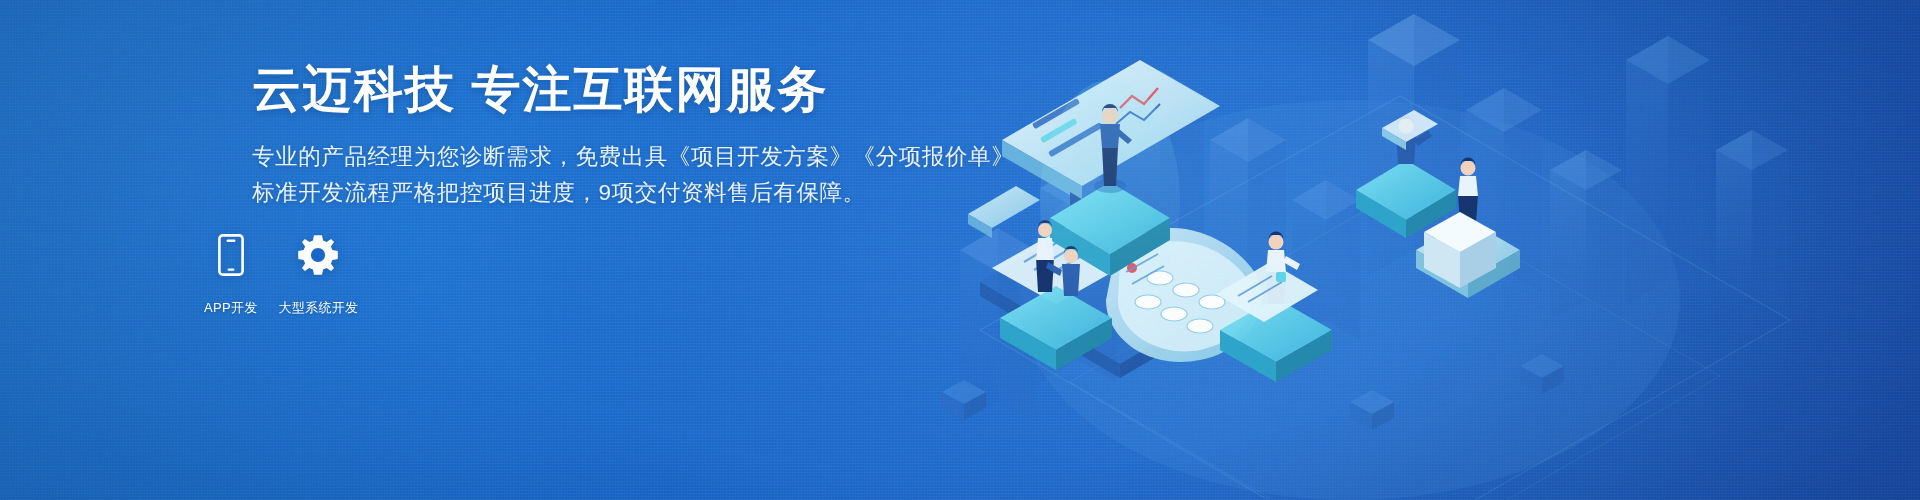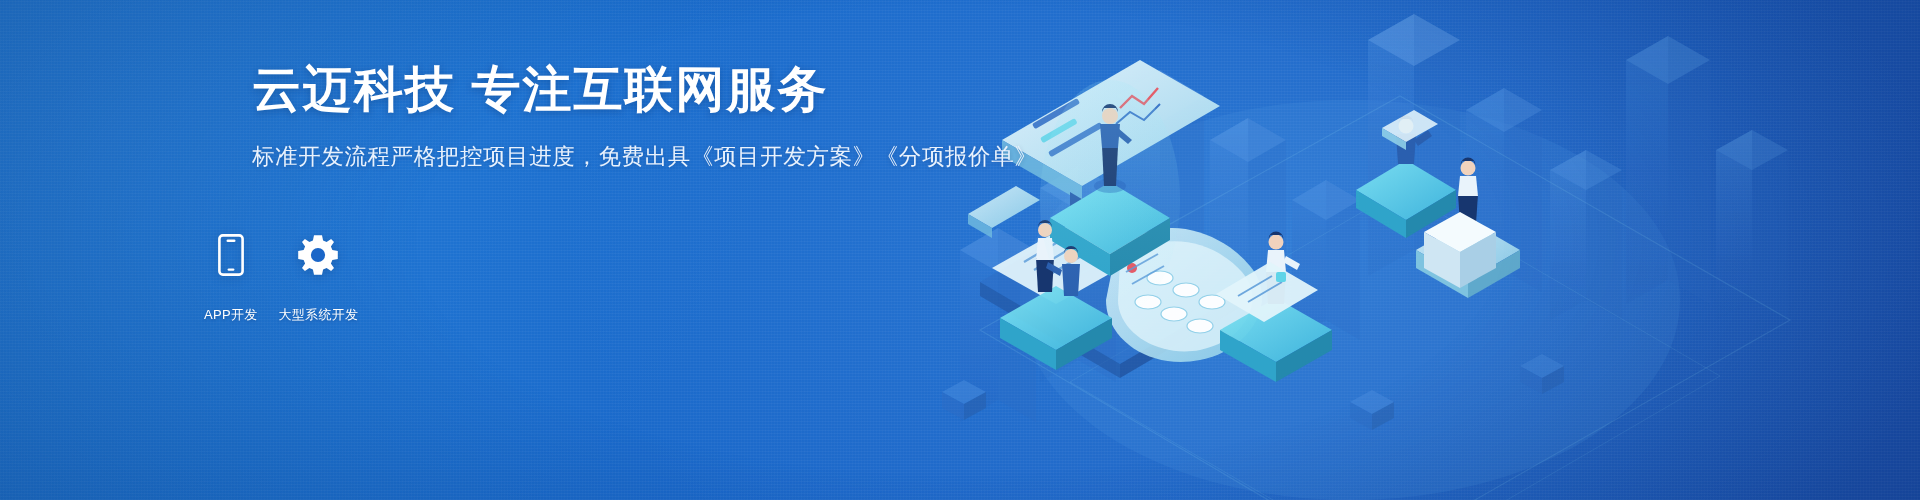--- a/index.html
+++ b/index.html
@@ -73,21 +73,21 @@
     align-items:center;
     margin-right:21px;
   }
   .service:last-child { margin-right:0;font-family:Liberation Serif, serif; }
   .svc-icon {
     height:46px;
     display:flex; align-items:center; justify-content:center;
   }
   .svc-icon svg { display:block; filter:drop-shadow(0 2px 4px rgba(5,35,85,0.22)); }
   .svc-label {
-    margin-top:28px;
+    margin-top:21px;
     color:#ffffff;
     font-size:13px;
     letter-spacing:0.3px;
     white-space:nowrap;
     text-shadow:0 1px 3px rgba(5,35,85,0.3);
   }
 
   
   #illustration {
     position:absolute;
@@ -343,21 +343,22 @@
 
       <ellipse cx="190" cy="200" rx="70" ry="120" fill="url(#gGlow)" opacity="0.35"></ellipse>
     </svg>
   </div>
 
   <div id="vignette"></div>
 
   <div id="content">
     <h1 id="headline">云迈科技 专注互联网服务</h1>
     <div id="subtitle">
-      <div>标准开发流程严格把控项目进度，免费出具《项目开发方案》《分项报价单》</div>
+      <div>专业的产品经理为您诊断需求，免费出具《项目开发方案》《分项报价单》</div>
+      <div>标准开发流程严格把控项目进度，9项交付资料售后有保障。</div>
     </div>
   </div>
 
   <div id="services">
 
     <div class="service">
       <div class="svc-icon">
         <svg width="26" height="42" viewBox="0 0 26 42" xmlns="http://www.w3.org/2000/svg">
           <rect x="1.4" y="1.4" width="23.2" height="39.2" rx="3.4" ry="3.4" fill="none" stroke="#ffffff" stroke-width="2.6"></rect>
           <rect x="8.5" y="5.4" width="9" height="2.6" rx="1.3" fill="#ffffff"></rect>

